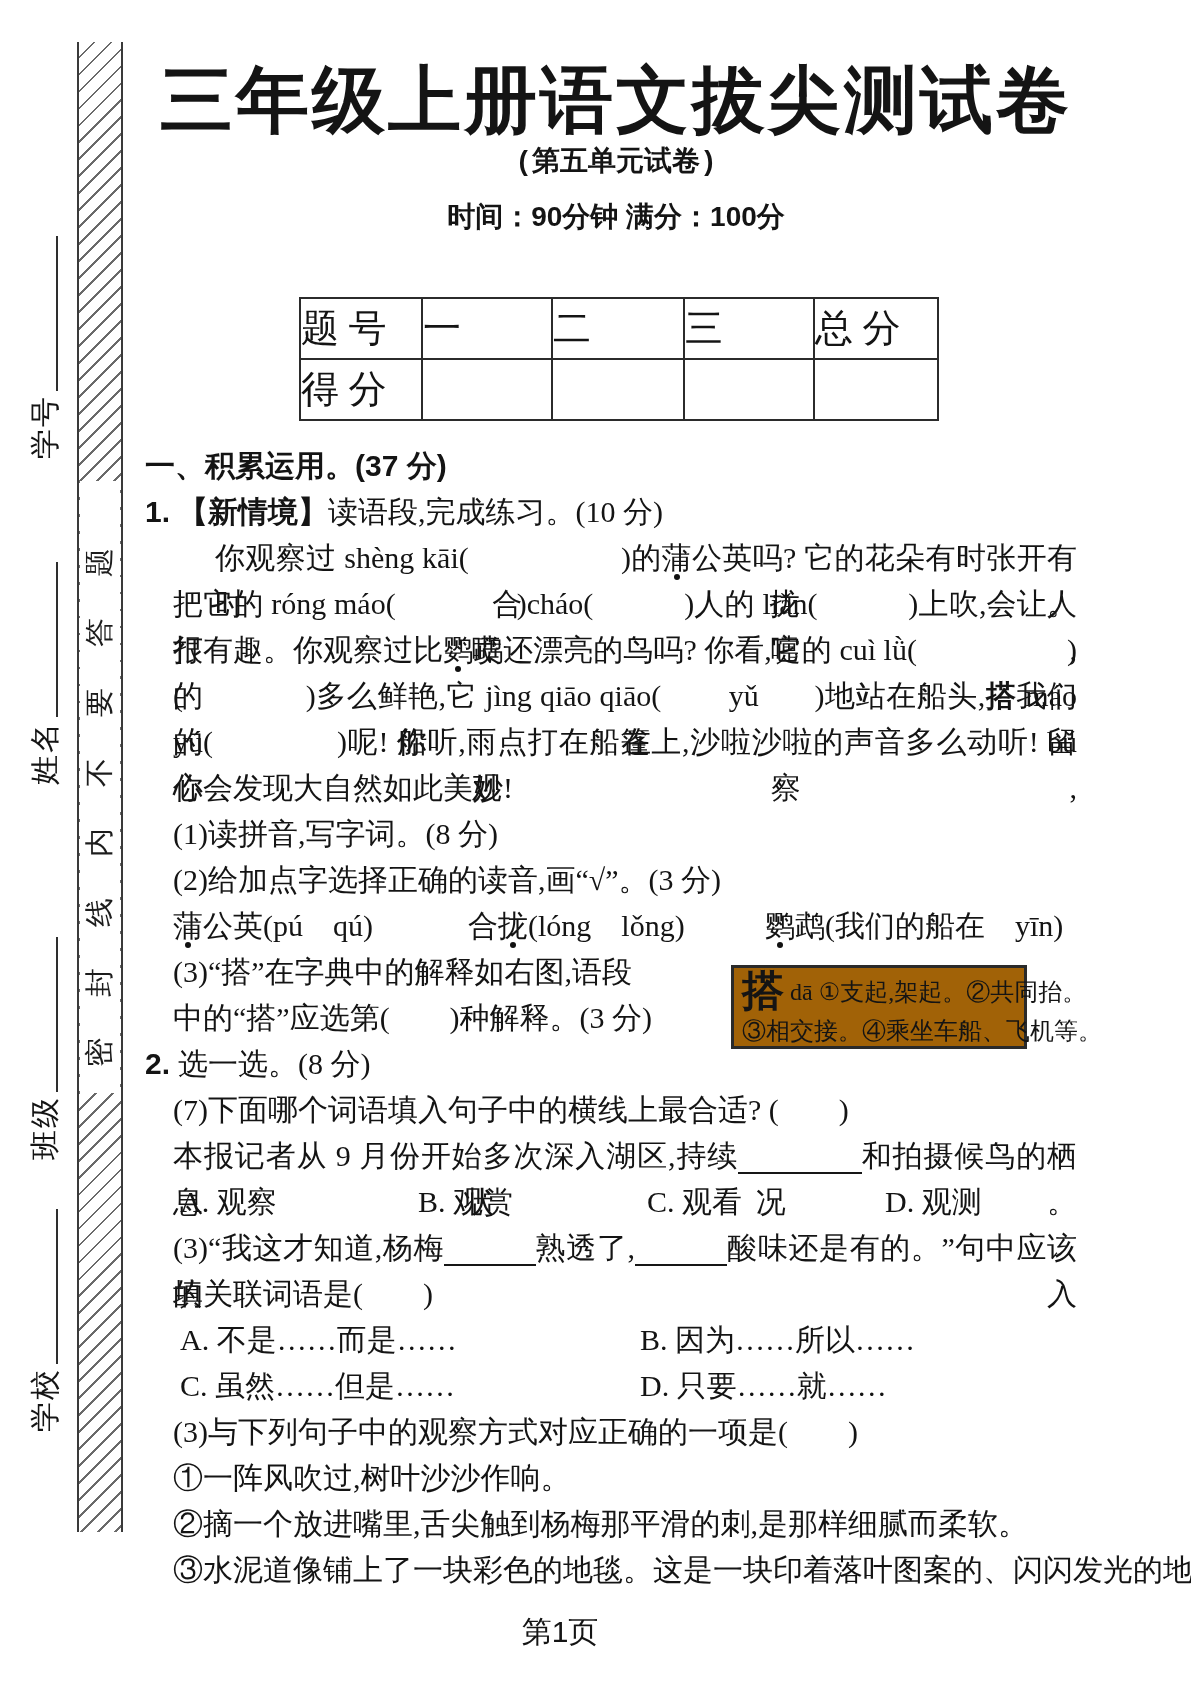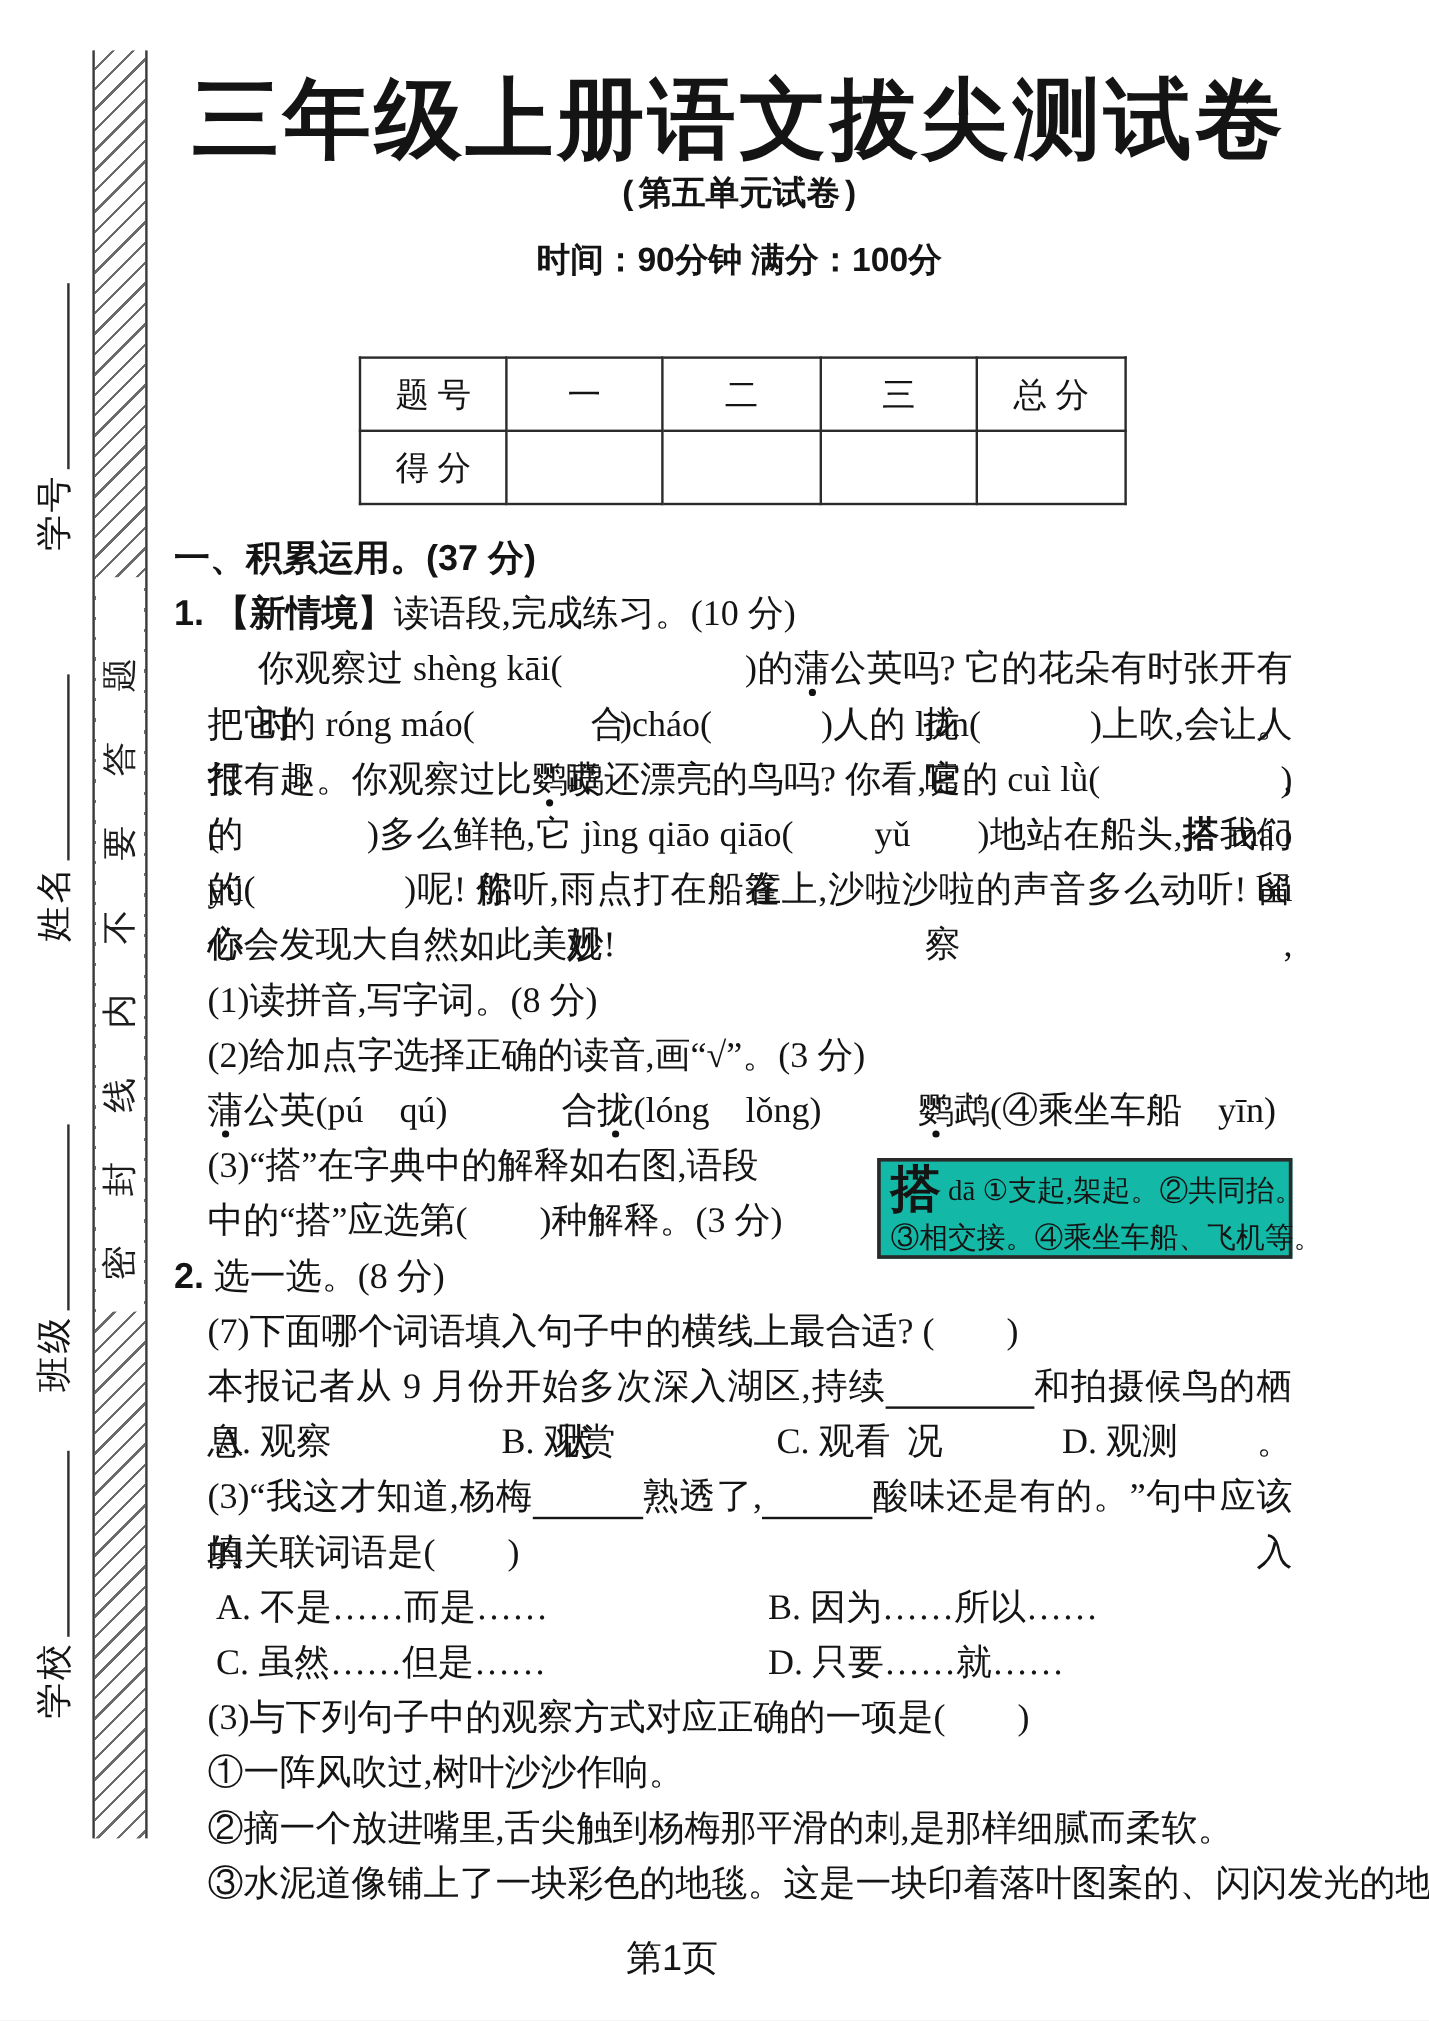--- a/index.html
+++ b/index.html
@@ -23,22 +23,22 @@
 
   
   .head-area{position:absolute;left:142px;top:58px;width:948px;text-align:center;}
   .main-title{font-family:"Liberation Sans",sans-serif;font-weight:900;font-size:73px;
               letter-spacing:3px;line-height:1.15;white-space:nowrap;}
   .sub-title{font-family:Liberation Mono, monospace;font-weight:bold;font-size:28px;margin-top:0;}
   .exam-meta{font-family:"Liberation Sans",sans-serif;font-weight:bold;font-size:28px;margin-top:18px;}
 
   
   .score-table{position:absolute;left:299px;top:297px;border-collapse:collapse;table-layout:fixed;}
-  .score-table td{border:2px solid #2b2b2b;height:59px;text-align:center;vertical-align:middle;
-                  font-size:28px;padding:0;}
+  .score-table td{border:2px solid #2b2b2b;height:59px;vertical-align:middle;
+                  font-size:38px;padding:0;}
 
   
   .content{position:absolute;left:142px;top:443px;width:935px;}
   .line{height:46px;line-height:46px;font-size:30px;white-space:nowrap;}
   .ind1{padding-left:3px;} .ind2{padding-left:31px;}
   .para{text-align:justify;text-align-last:justify;padding-left:31px;white-space:normal;}
   .para.first{padding-left:73px;}
   .b{font-weight:bold;}
   .sans{font-family:"Liberation Sans",sans-serif;}
   .qnum{margin-right:8px;}
@@ -46,22 +46,22 @@
   .dt::after{content:"";position:absolute;left:50%;bottom:-6px;width:6px;height:6px;
              margin-left:-3px;background:#111;border-radius:50%;}
   .bl{border-bottom:2px solid #161616;}
   .pyrow{position:relative;}
   .pyrow .c2{position:absolute;left:326px;top:0;}
   .pyrow .c3{position:absolute;left:623px;top:0;}
   .opt4{display:grid;grid-template-columns:238px 229px 238px 1fr;padding-left:38px;}
   .opt2{display:grid;grid-template-columns:460px 1fr;padding-left:38px;}
 
   
-  .dict-box{position:absolute;left:589px;top:522px;width:346px;height:84px;
-            border:3px solid #2a2a2a;background:#14b8a6;padding:2px 6px 0 8px;box-sizing:border-box;}
+  .dict-box{position:absolute;left:589px;top:522px;width:296px;height:84px;
+            border:3px solid #2a2a2a;background:#a16207;padding:2px 6px 0 8px;box-sizing:border-box;}
   .dict-line{font-size:24px;line-height:39px;white-space:nowrap;letter-spacing:0;}
   .big{font-size:42px;font-weight:900;font-family:"Liberation Sans",sans-serif;
        line-height:1;vertical-align:-5px;margin-right:6px;}
 
   .page-footer{position:absolute;left:0;top:1612px;width:1120px;text-align:center;
                font-size:30px;font-family:"Liberation Sans",sans-serif;}
 </style>
 </head>
 <body>
 
@@ -134,21 +134,21 @@
     <div class="line para"><span>(</span><span>　　　　</span><span>)多么鲜艳,它 jìng qiāo qiāo(</span><span>　　　　　</span><span>)地站在船头,</span><span class="b">搭</span><span>我们的船在 bǔ</span></div>
     <div class="line para"><span>yú(</span><span>　　　　</span><span>)呢! 你听,雨点打在船篷上,沙啦沙啦的声音多么动听! 留心观察,</span></div>
     <div class="line ind2"><span>你会发现大自然如此美妙!</span></div>
 
     <div class="line ind2">(1)读拼音,写字词。(8 分)</div>
     <div class="line ind2">(2)给加点字选择正确的读音,画“√”。(3 分)</div>
 
     <div class="line ind2 pyrow">
       <span class="c1"><span class="dt">蒲</span><span>公英(pú　qú)</span></span>
       <span class="c2"><span>合</span><span class="dt">拢</span><span>(lóng　lǒng)</span></span>
-      <span class="c3"><span class="dt">鹦</span><span>鹉(④乘坐车船　yīn)</span></span>
+      <span class="c3"><span class="dt">鹦</span><span>鹉(我们的船在　yīn)</span></span>
     </div>
 
     <div class="line ind2">(3)“搭”在字典中的解释如右图,语段</div>
     <div class="line ind2">中的“搭”应选第(　　)种解释。(3 分)</div>
 
     <div class="dict-box">
       <div class="dict-line"><span class="big">搭</span><span>dā ①支起,架起。②共同抬。</span></div>
       <div class="dict-line"><span>③相交接。④乘坐车船、飞机等。</span></div>
     </div>
 

